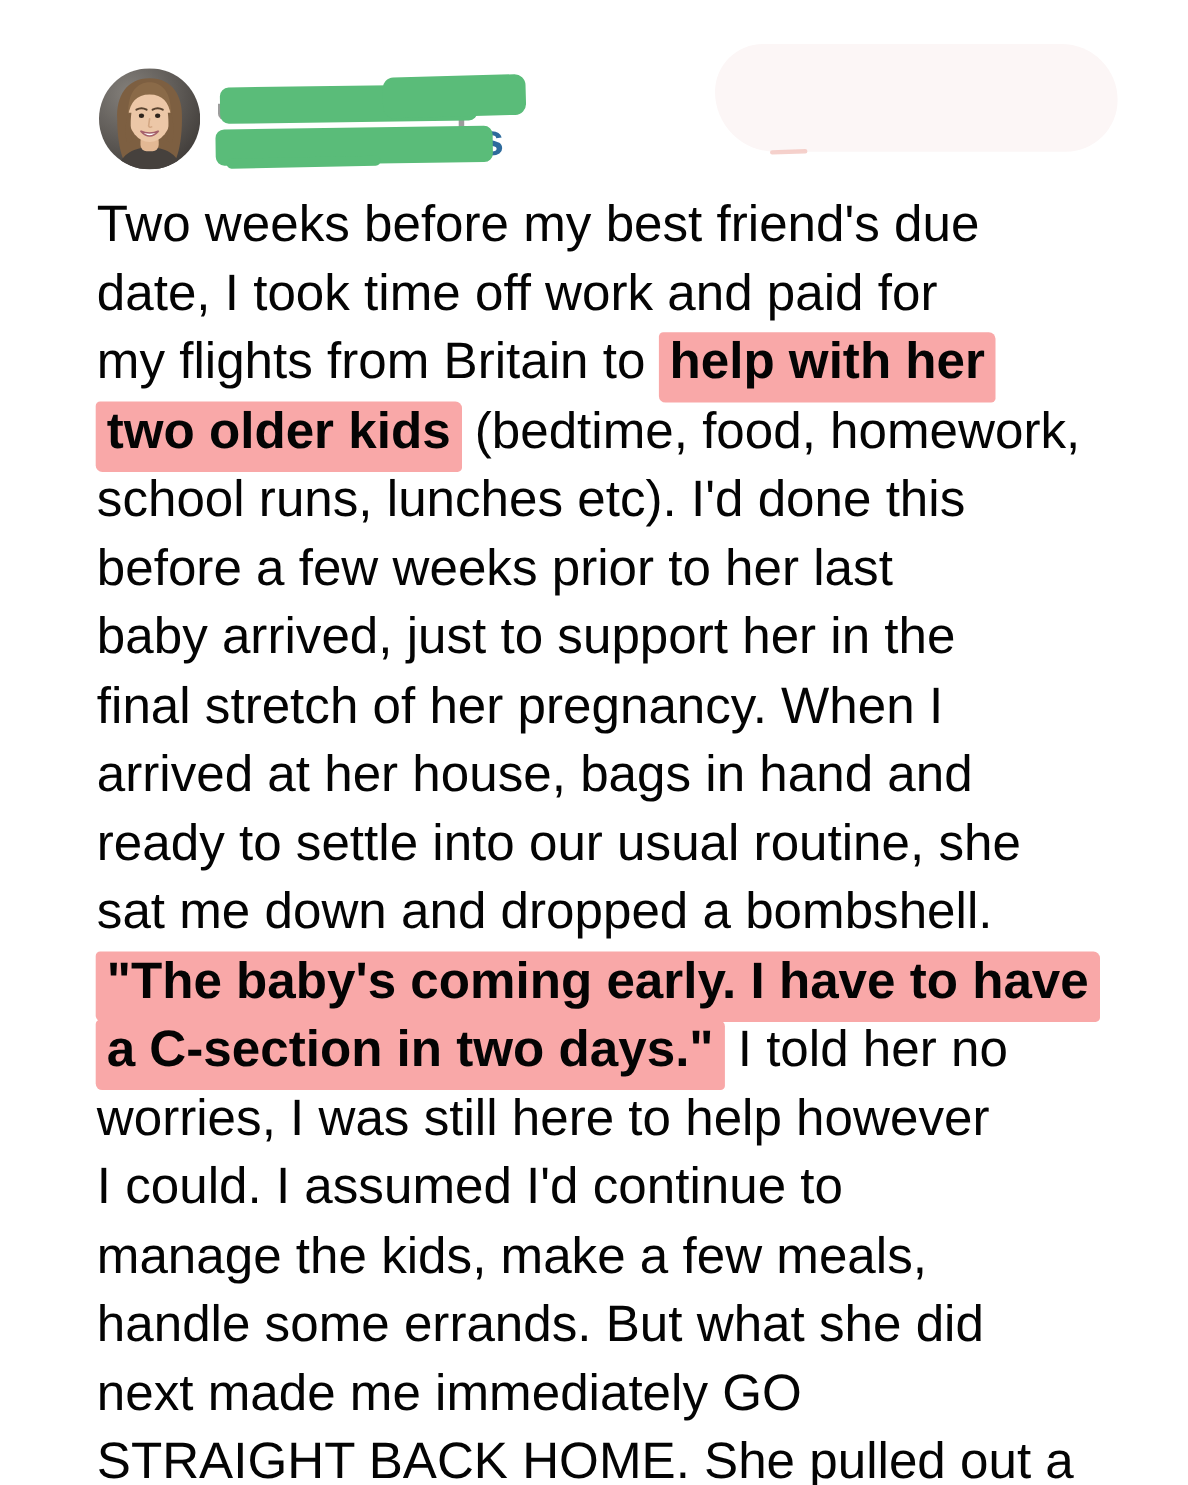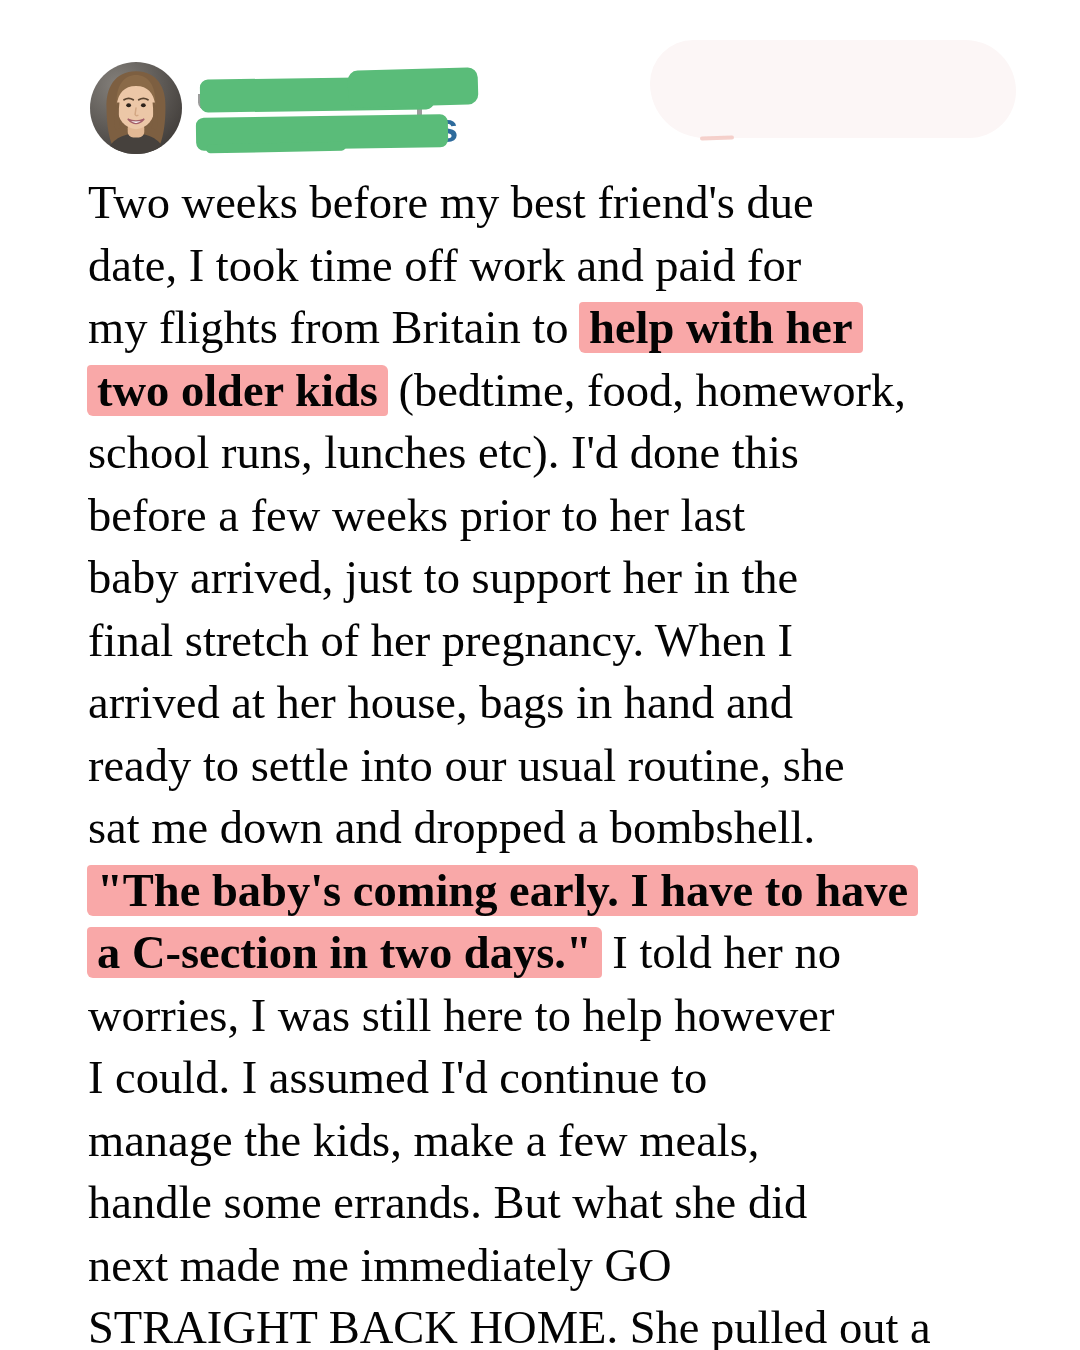--- a/index.html
+++ b/index.html
@@ -73,25 +73,25 @@
   .post-text {
     position: absolute;
     left: 88px; top: 172px;
     width: 960px;
     font-size: 46.5px;
     line-height: 62.5px;
     color: var(--text, #040404);
     letter-spacing: 0px;
     white-space: pre;
   }
-  .line { white-space: pre; font-family: Liberation Serif, serif; }
+  .line { white-space: pre; }
   .hl {
     background: var(--hl, #f9a8a8);
     font-weight: bold;
-    padding: 0 10px 0 10px;
+    padding: 0 10px 12px 10px;
     margin: 0 -1px;
     border-radius: 4px 6px 4px 6px;
   }
 </style>
 </head>
 <body style="--bg: #ffffff; --text: #040404; --hl: #f9a8a8; --green: #5abc79; --gray: #9c9c9c; --blue: #2e6b9c; --blob: #fcf6f6; --sliver: #f3c5bf;">
 
 <div class="header">
 
   <div class="avatar">

